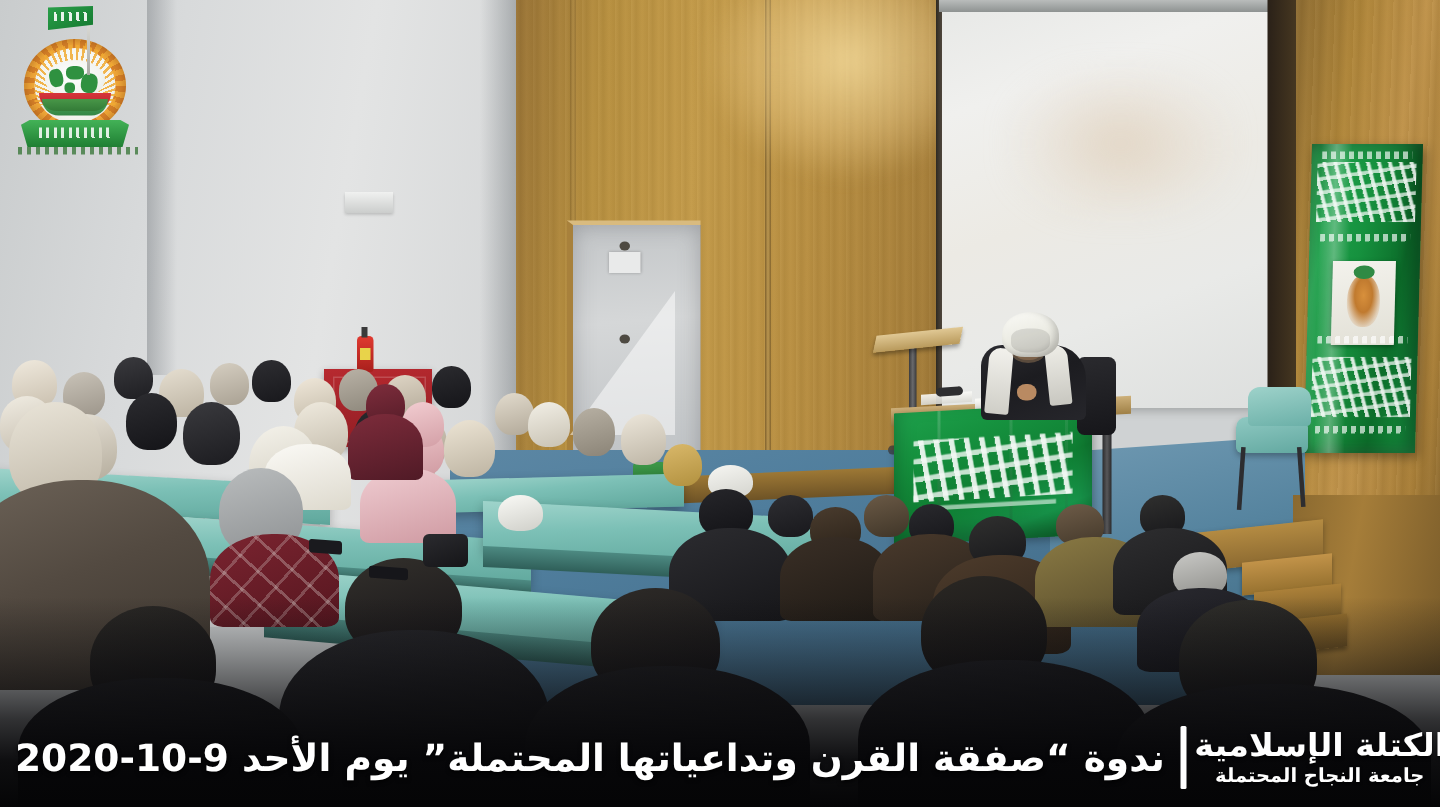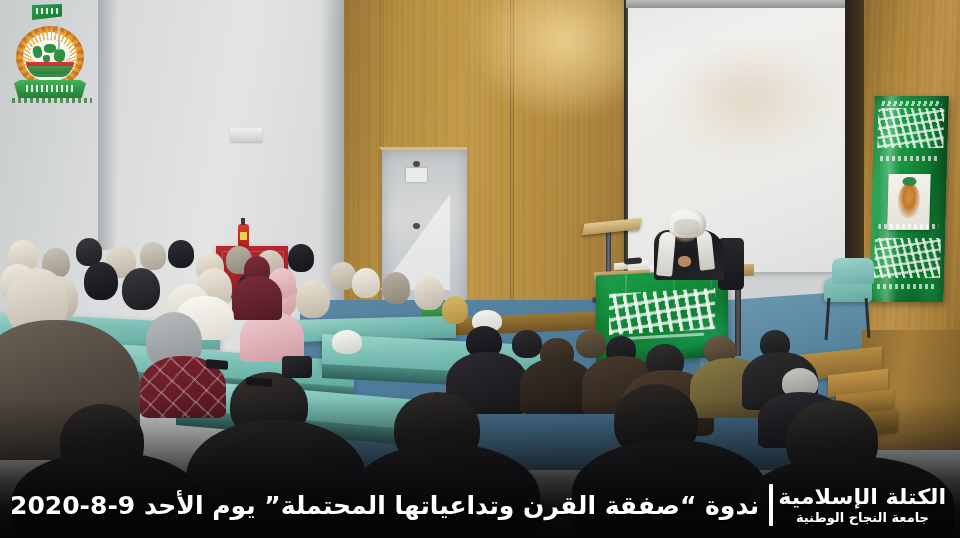--- a/index.html
+++ b/index.html
@@ -616,21 +616,21 @@
     <div class="logo-flagpole"></div>
     <div class="logo-flag"></div>
     <div class="logo-ribbon"></div>
     <div class="logo-subtext"></div>
   </div>
 
   <div class="caption-row">
 
     <div class="caption-logo">
       <div class="kalima">الكتلة الإسلامية</div>
-      <div class="univ">جامعة النجاح الوطنية</div>
+      <div class="univ">جامعة النجاح المحتملة</div>
     </div>
 
     <div class="cap-divider"></div>
 
-    <div class="caption-text">ندوة “صفقة القرن وتداعياتها المحتملة” يوم الأحد 9-8-2020</div>
+    <div class="caption-text">ندوة “صفقة القرن وتداعياتها المحتملة” يوم الأحد 9-10-2020</div>
   </div>
 
 </div>
 
 </body></html>

